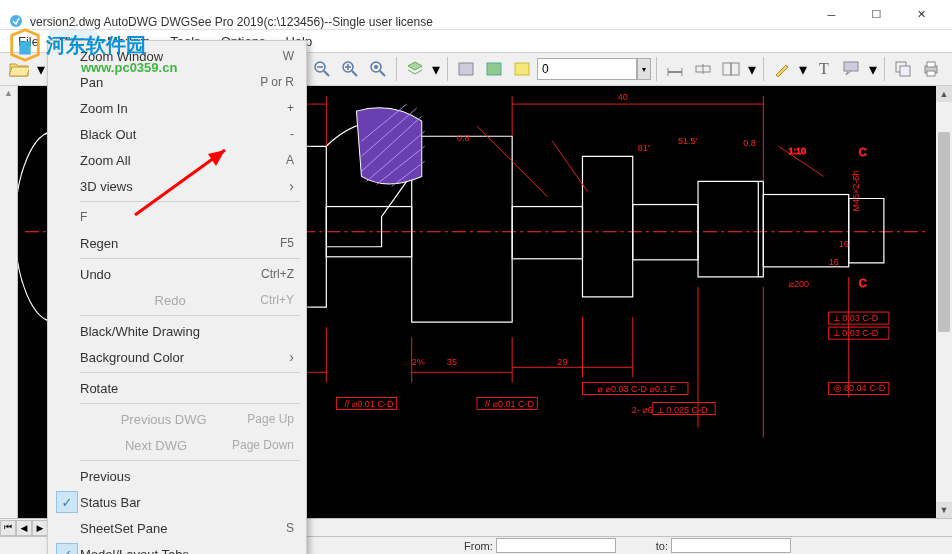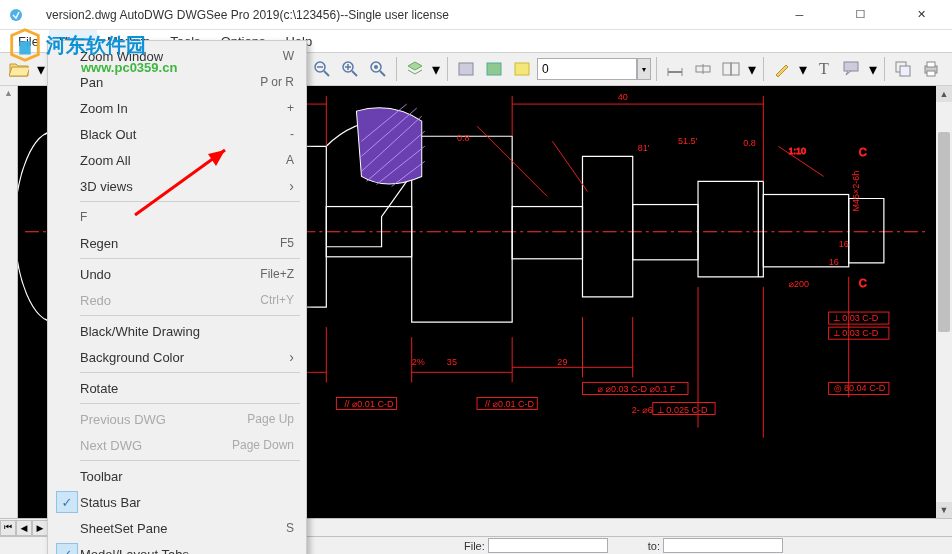--- a/index.html
+++ b/index.html
@@ -1,18 +1,18 @@
 <!DOCTYPE html>
 <html><head>
 <meta charset="utf-8">
 <style>
 * { margin:0; padding:0; box-sizing:border-box; font-family:"Segoe UI",Arial,sans-serif; }
 body { width:952px; height:554px; background:#fff; overflow:hidden; position:relative; }
 
-.titlebar { height:30px; background:#fff; border-bottom:1px solid #e0e0e0; display:flex; align-items:center; padding:0 8px; position:relative;gap:16px; }
+.titlebar { height:30px; background:#fff; border-bottom:1px solid #e0e0e0; display:flex; align-items:flex-end; padding:0 8px; position:relative; }
 .titlebar .app-icon { width:16px; height:16px; margin-right:6px; }
 .titlebar .title-text { font-size:12px; color:#333; flex-grow:1; }
 .titlebar .win-btn { width:45px; height:29px; display:flex; align-items:center; justify-content:center; font-size:11px; color:#333; }
 
 .menubar { height:22px; background:#fff; display:flex; align-items:center; padding:0 8px; font-size:13px; color:#333; }
 .menubar .menu-item { padding:0 10px; height:22px; display:flex; align-items:center; }
 .menubar .menu-item.active { background:#e5f1fb; }
 
 .toolbar { height:34px; background:#f0f0f0; border-top:1px solid #d0d0d0; border-bottom:1px solid #d0d0d0; display:flex; align-items:center; padding:0 6px; gap:2px; }
 .toolbar .tool-btn { width:26px; height:26px; display:flex; align-items:center; justify-content:center; border:1px solid transparent; border-radius:2px; }
@@ -26,21 +26,21 @@
 .workspace .scroll-right { position:absolute; right:0; top:0; width:16px; bottom:0; background:#f0f0f0; }
 .workspace .scroll-right .arrow { width:16px; height:16px; background:#e0e0e0; display:flex; align-items:center; justify-content:center; font-size:9px; color:#555; }
 .workspace .scroll-right .thumb { background:#c0c0c0; margin:2px; border-radius:2px; }
 .workspace .canvas { position:absolute; left:18px; right:16px; top:0; bottom:0; background:#000; }
 
 .dropdown { position:absolute; top:40px; left:47px; width:260px; background:#f0f0f0; border:1px solid #cccccc; box-shadow:3px 3px 6px rgba(0,0,0,0.25); z-index:100; padding:2px; }
 .dropdown .item { height:26px; display:flex; align-items:center; font-size:13px; color:#333; padding:0 4px; }
 .dropdown .item .ck { width:26px; display:flex; align-items:center; justify-content:center; color:#3877b5; }
 .dropdown .item .lbl { flex-grow:1; }
 .dropdown .item .key { color:#666; font-size:12px; padding-right:6px; }
-.dropdown .item.disabled { color:#aaa; }
+.dropdown .item.disabled { color:#aaa;text-align:center; }
 .dropdown .item.disabled .key { color:#aaa; }
 .dropdown .divider { height:1px; background:#d0d0d0; margin:2px 4px 2px 30px; }
 .dropdown .item.checked .ck { background:#cde6f7; border:1px solid #93c2e7; width:22px; height:22px; margin-left:2px; margin-right:2px; }
 
 .tabs-bar { position:absolute; bottom:18px; left:0; right:0; height:18px; background:#f0f0f0; display:flex; align-items:center; font-size:11px; border-top:1px solid #c0c0c0; }
 .tabs-bar .nav-btn { width:16px; height:16px; display:flex; align-items:center; justify-content:center; border:1px solid #c0c0c0; background:#e8e8e8; font-size:9px; }
 .tabs-bar .tab { padding:0 8px; background:#fff; border:1px solid #888; border-radius:0 0 4px 4px; margin-left:2px; height:16px; display:flex; align-items:center; font-weight:bold; }
 
 .status-bar { position:absolute; bottom:0; left:0; right:0; height:18px; background:#f0f0f0; border-top:1px solid #c0c0c0; display:flex; align-items:center; font-size:11px; color:#333; padding:0 4px; gap:40px; }
 .status-bar .field { display:flex; align-items:center; gap:3px; }
@@ -353,21 +353,21 @@
     </div>
     <div class="item">
       <div class="ck"></div>
       <div class="lbl">Regen</div>
       <div class="key">F5</div>
     </div>
     <div class="divider"></div>
     <div class="item">
       <div class="ck"></div>
       <div class="lbl">Undo</div>
-      <div class="key">File+Z</div>
+      <div class="key">Ctrl+Z</div>
     </div>
     <div class="item disabled">
       <div class="ck"></div>
       <div class="lbl">Redo</div>
       <div class="key">Ctrl+Y</div>
     </div>
     <div class="divider"></div>
     <div class="item">
       <div class="ck"></div>
       <div class="lbl">Black/White Drawing</div>
@@ -391,21 +391,21 @@
       <div class="key">Page Up</div>
     </div>
     <div class="item disabled">
       <div class="ck"></div>
       <div class="lbl">Next DWG</div>
       <div class="key">Page Down</div>
     </div>
     <div class="divider"></div>
     <div class="item">
       <div class="ck"></div>
-      <div class="lbl">Toolbar</div>
+      <div class="lbl">Previous</div>
       <div class="key"></div>
     </div>
     <div class="item checked">
       <div class="ck">✓</div>
       <div class="lbl">Status Bar</div>
       <div class="key"></div>
     </div>
     <div class="item">
       <div class="ck"></div>
       <div class="lbl">SheetSet Pane</div>
@@ -423,21 +423,21 @@
   <div class="nav-btn">◀</div>
   <div class="nav-btn">▶</div>
   <div class="nav-btn">⏭</div>
   <div class="tab">Model</div>
   <span style="color:#888;margin-left:2px">/</span>
 </div>
 
 <div class="status-bar">
   <div style="width:420px"></div>
   <div class="field">
-    <span>File:</span>
+    <span>From:</span>
     <input style="">
   </div>
   <div class="field">
     <span>to:</span>
     <input style="">
   </div>
 </div>
 
 <div class="watermark">
   <div class="logo-text">

